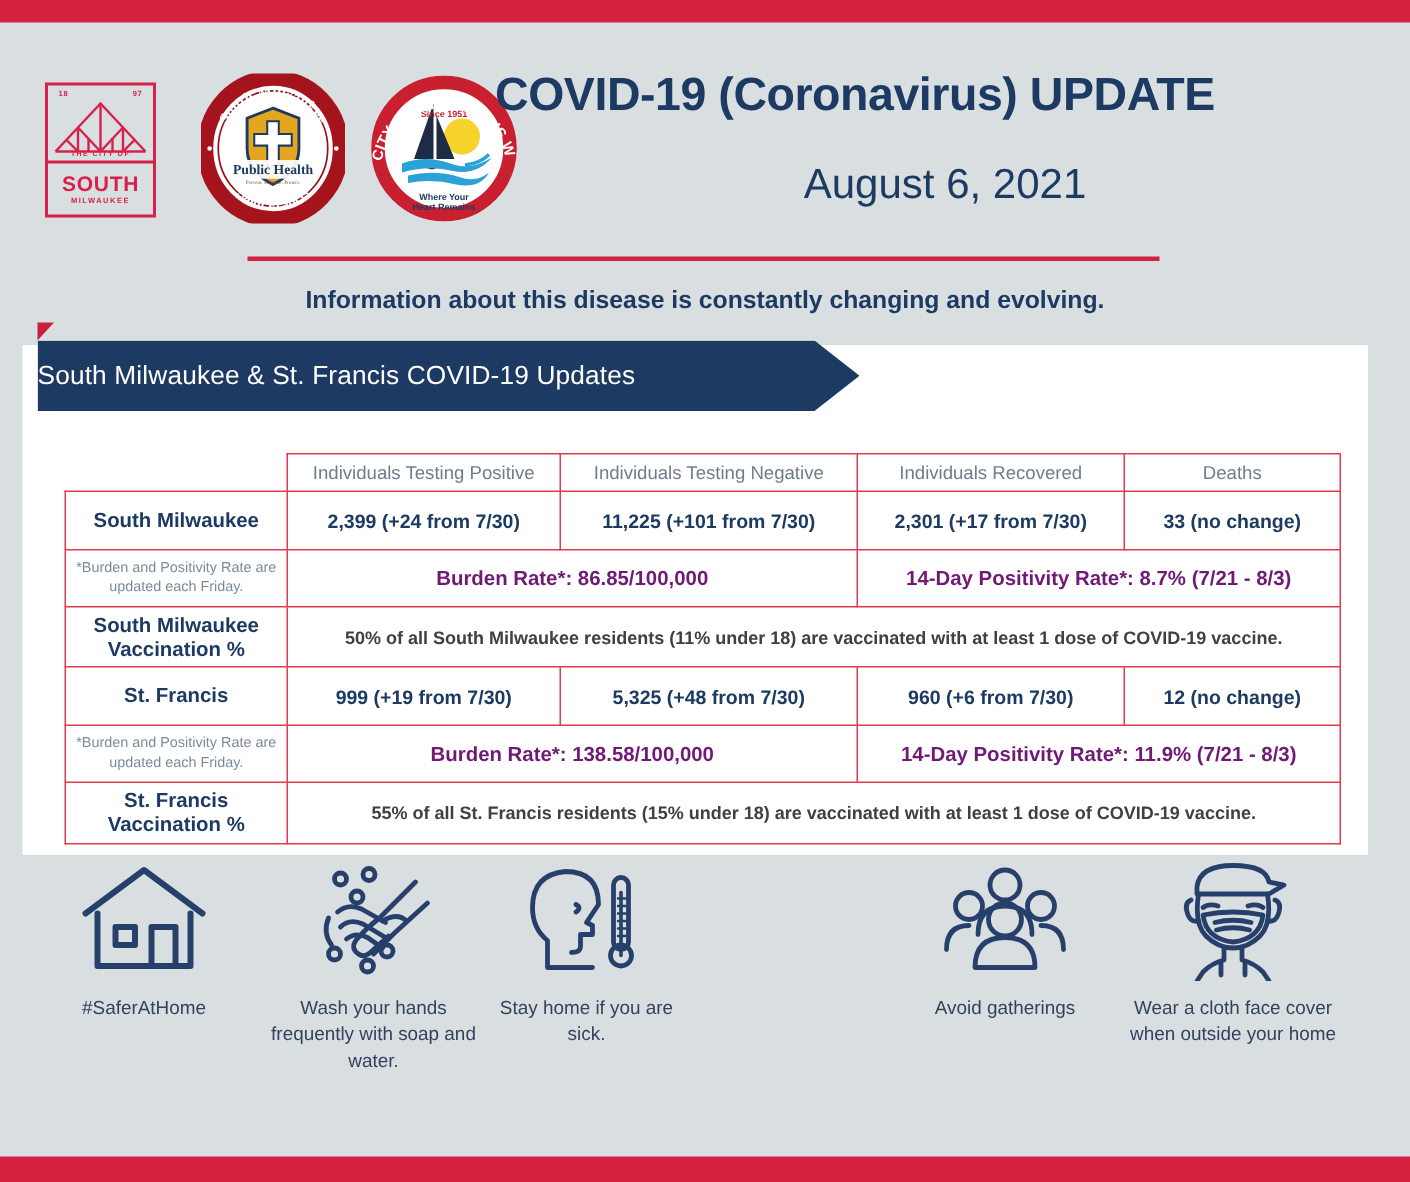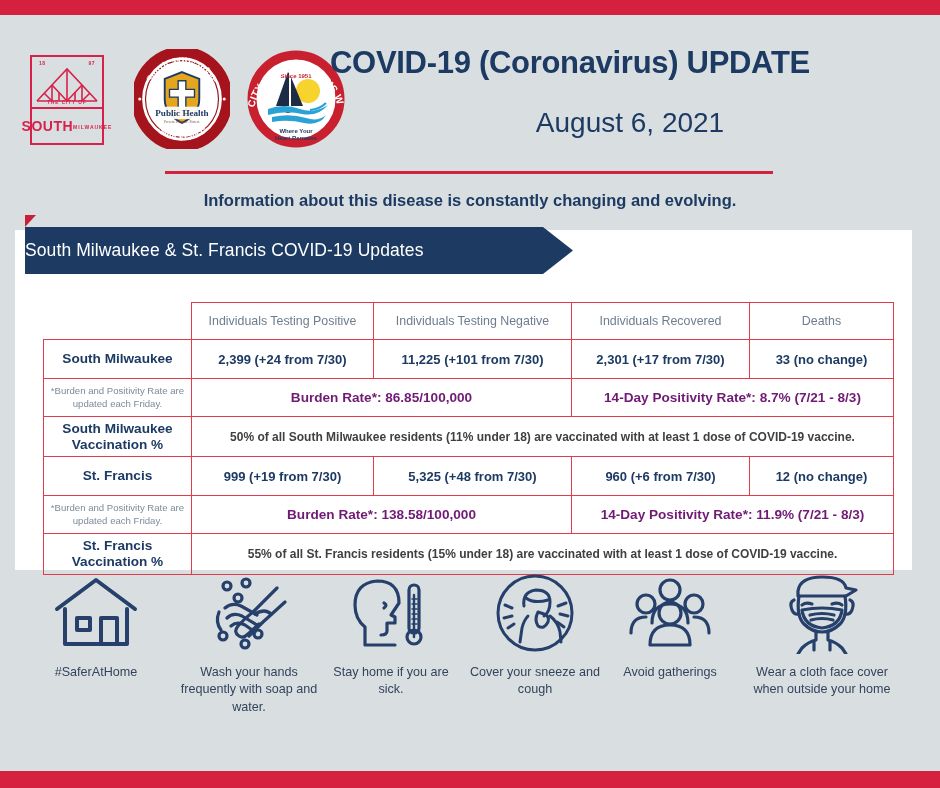--- a/index.html
+++ b/index.html
@@ -23,21 +23,21 @@
     position:absolute; left:8px; top:18px; width:74px; height:90px;
     border:2px solid #d8214a; background:#d9dfe1;
     display:flex; flex-direction:column;
   }
   .logo-sm .top { flex:1 1 auto; position:relative; border-bottom:2px solid #d8214a; }
   .logo-sm .yr { position:absolute; top:3px; font-size:5px; color:#d8214a; letter-spacing:.5px; font-weight:bold;}
   .logo-sm .yr.l { left:7px; } .logo-sm .yr.r { right:7px; }
   .logo-sm .bridge { position:absolute; left:4px; right:4px; top:8px; bottom:14px; }
   .logo-sm .cityof { position:absolute; bottom:2px; left:0; right:0; text-align:center;
     font-size:4.6px; letter-spacing:1px; color:#d8214a; font-weight:bold; }
-  .logo-sm .bot { height:34px; display:flex; flex-direction:row; justify-content:center; align-items:center;border-radius:15px; }
+  .logo-sm .bot { height:34px; display:flex; flex-direction:column; justify-content:center; align-items:center;border-radius:15px; }
   .logo-sm .bot .s { font-size:14px; font-weight:bold; color:#d8214a; letter-spacing:.5px; line-height:1; }
   .logo-sm .bot .m { font-size:5px; font-weight:bold; color:#d8214a; letter-spacing:1px; margin-top:2px; }
 
   .logo-ph { position:absolute; left:112px; top:12px; width:96px; height:100px; }
   .logo-sf { position:absolute; left:224px; top:10px; width:100px; height:104px; }
 
   .title-main {
     position:absolute; left:330px; top:30px; width:600px;
     text-align:left; font-size:31px; font-weight:bold; color:#1d3a63;
     letter-spacing:-0.3px;
@@ -69,21 +69,21 @@
   
   .tbl { position:absolute; left:43px; top:302px; width:850px; border-collapse:collapse; table-layout:fixed; }
   .tbl td { border:1.4px solid #e23b4e; padding:4px 6px; text-align:center; vertical-align:middle; }
   .tbl td.nb { border:none; }
   .c-label { width:148px; }
   .c-pos { width:182px; }
   .c-neg { width:198px; }
   .c-rec { width:178px; }
   .c-dth { width:144px; }
 
-  .hdr { font-size:12.4px; color:#6e7d8d; font-weight:normal; height:37px; }
+  .hdr { font-size:12.4px; color:#6e7d8d; font-weight:normal; height:25px; }
   .rowlabel { font-size:13.6px; font-weight:bold; color:#1d3a63; line-height:1.15; }
   .val { font-size:13px; font-weight:bold; color:#1d3a63; height:39px; }
   .note { font-size:9.6px; color:#7d8b99; line-height:1.28; }
   .rate { font-size:13.6px; font-weight:bold; color:#701a75; height:38px; }
   .vaxrow { font-size:12px; font-weight:bold; color:#404040; height:37px; }
 
   
   .tips { position:absolute; left:0; top:566px; width:940px; height:175px; }
   .tip { position:absolute; text-align:center; }
   .tip .ico { height:86px; display:flex; align-items:center; justify-content:center; }
@@ -286,35 +286,20 @@
           <path d="M33 28 Q37 30 33 33"></path>
           <rect x="58" y="10" width="10" height="48" rx="5"></rect>
           <circle cx="63" cy="62" r="7"></circle>
           <path d="M63 20 L63 62" stroke-width="2.4"></path>
           <path d="M61 24 L66 24 M61 29 L66 29 M61 34 L66 34 M61 39 L66 39 M61 44 L66 44 M61 49 L66 49" stroke-width="1.6"></path>
         </svg>
       </div>
       <div class="cap">Stay home if you are sick.</div>
     </div>
 
-    <div class="tip t4">
-      <div class="ico">
-        <svg width="82" height="82" viewBox="0 0 82 82" fill="none" stroke="#26406b" stroke-width="3" stroke-linejoin="round" stroke-linecap="round">
-          <circle cx="41" cy="41" r="37"></circle>
-          <path d="M30 34 Q28 20 42 18 Q56 18 56 30 Q56 40 50 44"></path>
-          <path d="M32 26 Q40 32 54 28"></path>
-          <path d="M34 44 Q30 48 28 56 L26 70"></path>
-          <path d="M56 44 Q64 50 66 60 L67 70"></path>
-          <path d="M44 40 Q40 48 44 54 Q50 58 54 50 Q56 44 50 42 Z"></path>
-          <path d="M18 36 L11 33 M18 44 L10 46 M20 52 L14 56"></path>
-          <path d="M64 34 L72 31 M66 42 L74 44 M63 50 L70 55"></path>
-        </svg>
-      </div>
-      <div class="cap">Cover your sneeze and cough</div>
-    </div>
 
     <div class="tip t5">
       <div class="ico">
         <svg width="88" height="72" viewBox="0 0 88 72" fill="none" stroke="#26406b" stroke-width="3.2" stroke-linejoin="round" stroke-linecap="round">
           <circle cx="44" cy="13" r="10"></circle>
           <path d="M26 46 Q26 27 44 27 Q62 27 62 46"></path>
           <circle cx="20" cy="27" r="9"></circle>
           <path d="M5 56 Q5 40 20 40"></path>
           <circle cx="68" cy="27" r="9"></circle>
           <path d="M83 56 Q83 40 68 40"></path>

